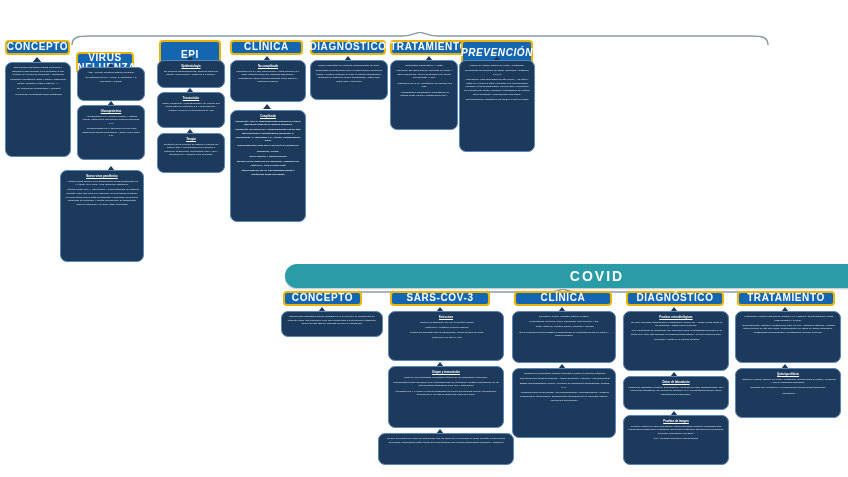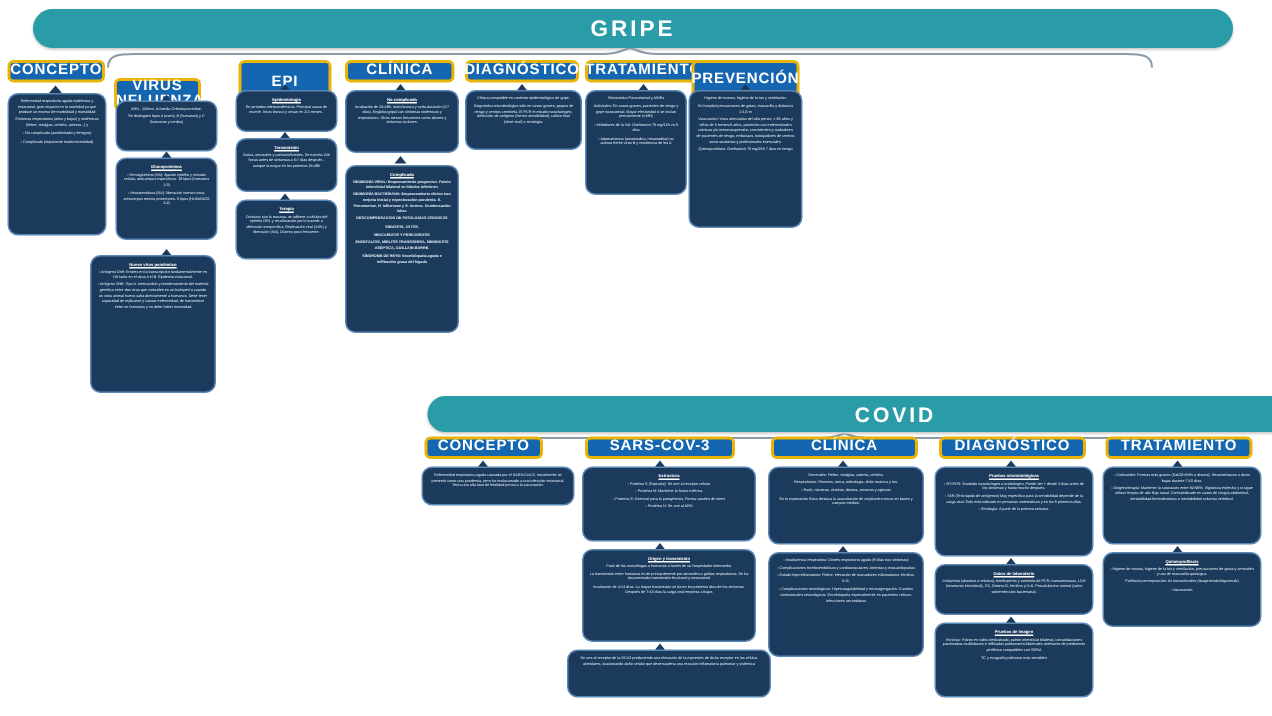--- a/index.html
+++ b/index.html
@@ -83,21 +83,20 @@
     border-right:4px solid transparent;
     border-bottom:5px solid #1b3a5c;
   }
   .brace{position:absolute;}
 </style>
 </head>
 <body>
 
 <div class="canvas">
 
-  <div class="banner" id="banner-gripe">GRIPE</div>
 
   <svg class="brace" style="left:70px;top:32px;width:700px;height:14px;">
     <path d="M2,13 C2,5 8,4 20,4 L332,4 C342,4 346,1 350,0 C354,1 358,4 368,4 L680,4 C692,4 698,5 698,13" stroke="#8a9aa8" stroke-width="1.4" fill="none"></path>
   </svg>
 
   <div class="chip" style="left:5px;top:40px;width:65px;height:15px;">CONCEPTO</div>
   <div class="arrow" style="left:31px;top:57px;"></div>
   <div class="card" style="left:5px;top:62px;width:66px;height:95px;">
     <p>Enfermedad respiratoria aguda  epidémica y estacional, gran impacto en la sociedad ya que produce un exceso de morbilidad y mortalidad</p>
     <p>Síntomas respiratorios (altos y bajos) y sistémicos (fiebre, mialgias, cefalea, astenia...) y</p>
@@ -168,21 +167,21 @@
 
   <div class="chip" style="left:390px;top:40px;width:78px;height:15px;">TRATAMIENTO</div>
   <div class="arrow sm" style="left:425px;top:56px;"></div>
   <div class="card" style="left:390px;top:60px;width:68px;height:70px;">
     <p>Sintomático Paracetamol y AINEs</p>
     <p>Antivirales: En casos graves, pacientes de riesgo y gripe nosocomial. Mayor efectividad si se inician precozmente (&lt;48h)</p>
     <p>- Inhibidores de la NA: Oseltamivir 75 mg/12h vo 5 días</p>
     <p>- Adamantanos (amantadina, rimantadina) no activos frente virus B y resistencia de los A</p>
   </div>
 
-  <div class="chip" style="left:461px;top:40px;width:72px;height:27px;">PREVENCIÓN</div>
+  <div class="chip" style="left:461px;top:40px;width:72px;height:27px;font-style:italic;">PREVENCIÓN</div>
   <div class="arrow sm" style="left:493px;top:56px;"></div>
   <div class="card" style="left:459px;top:60px;width:76px;height:92px;">
     <p>Higiene de manos, higiene de la tos y ventilación.</p>
     <p>En hospital precauciones de gotas, mascarilla y distancia 1-1,5 m</p>
     <p>Vacunación: Virus atenuados del año previo, &gt; 65 años y niños de 6 meses-5 años, pacientes con enfermedades crónicas y/o inmunosupresión, convivientes y cuidadores de pacientes de riesgo, embarazo, trabajadores de centros socio-sanitarios y profesionales esenciales.</p>
     <p>Quimioprofilaxis: Oseltamivir 75 mg/24h 7 días en riesgo</p>
   </div>
 
   <div class="banner" id="banner-covid">COVID</div>
 

